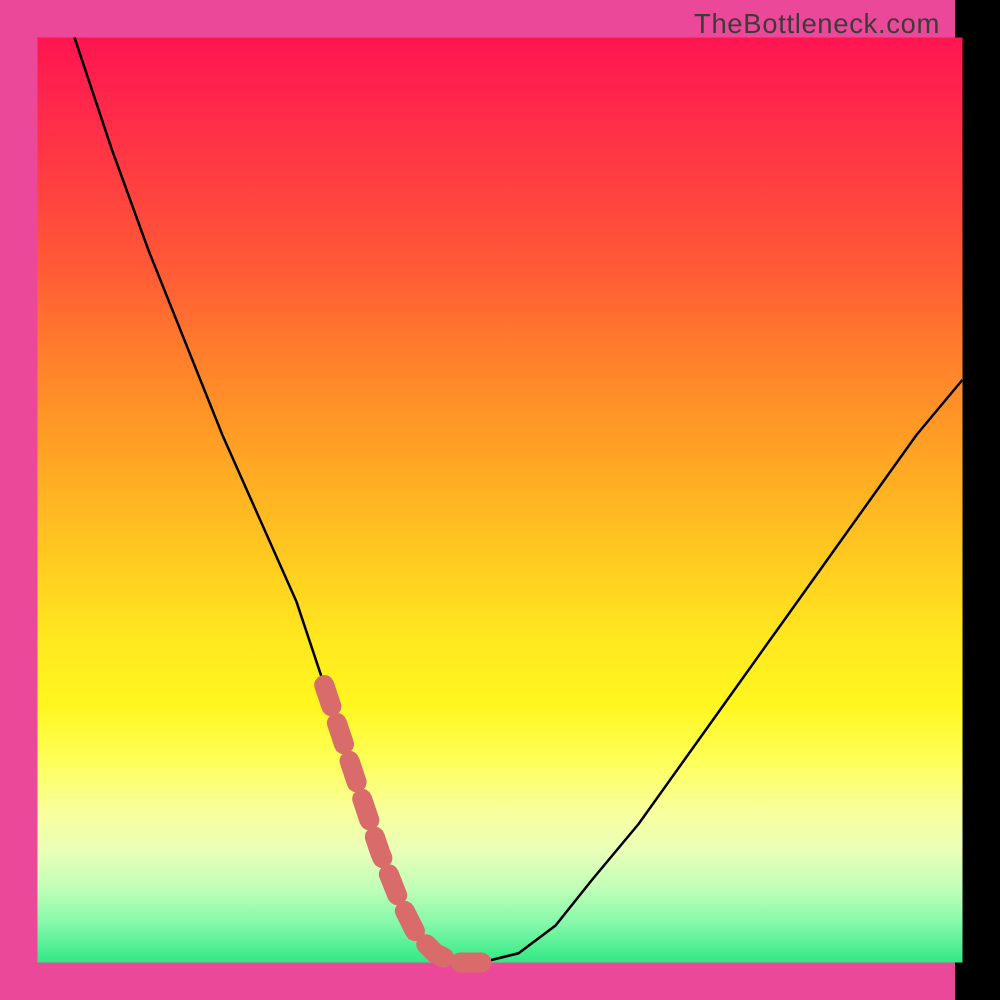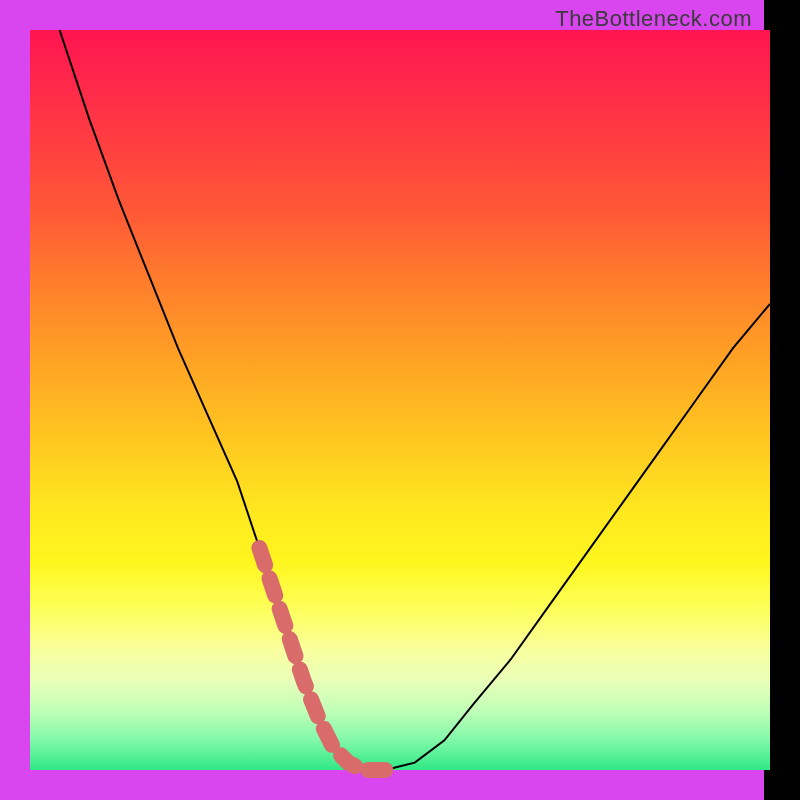--- a/index.html
+++ b/index.html
@@ -10,21 +10,21 @@
     background: #000;
     font-family: Arial, Helvetica, sans-serif;
     overflow: hidden;
   }
   .frame {
     position: absolute;
     top: 0;
     left: 0;
     width: 764px;
     height: 800px;
-    background: #d946ef;
+    background: #ec4899;
   }
   .plot-area {
     position: absolute;
     top: 30px;
     left: 30px;
     width: 740px;
     height: 740px;
     
     background: linear-gradient(to bottom,
       #ff1550 0%,

